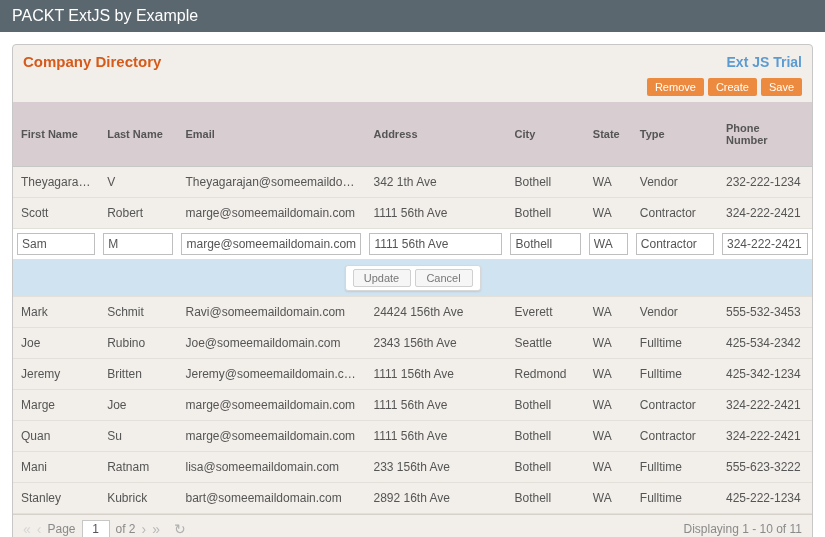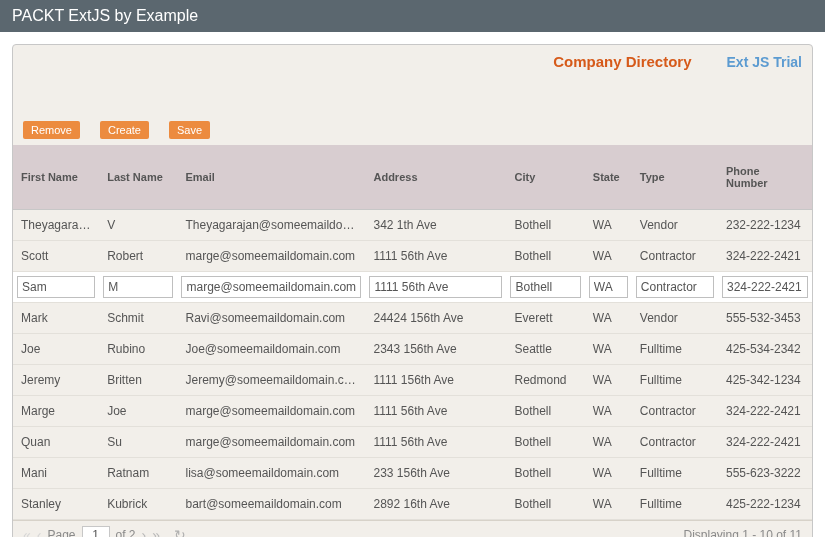--- a/index.html
+++ b/index.html
@@ -1,23 +1,23 @@
 <!DOCTYPE html>
 <html><head>
 <meta charset="utf-8">
 <style>
   * { box-sizing: border-box; }
   html, body { margin:0; padding:0; font-family: Arial, Helvetica, sans-serif; font-size:12px; color:#444; background:#fff; }
   .topbar { background:#5b676f; color:#fff; padding:7px 12px; font-size:16px; font-weight:normal; }
   .outer { padding:12px; }
   .panel { border:1px solid #c7c7c7; border-top-left-radius:4px; border-top-right-radius:4px; background:#f2efea; }
-  .panel-header { display:flex; align-items:center; justify-content:flex-end; padding:8px 10px; }
+  .panel-header { display:flex; align-items:center; justify-content:space-between; padding:8px 10px; }
   .panel-title { color:#d65a1a; font-weight:bold; font-size:15px; }
   .trial { color:#5c9bd1; font-weight:bold; font-size:14px;margin-left:35px; }
-  .toolbar { display:flex; gap:20px; padding:0 10px 6px 10px;margin-top:43px; }
+  .toolbar { display:flex; justify-content:flex-end; gap:4px; padding:0 10px 6px 10px; }
   .btn { background:#ec8b3f; color:#fff; border:none; padding:3px 8px; font-size:11px; border-radius:2px; cursor:pointer; }
   .grid { width:100%; border-collapse:collapse; table-layout:fixed; }
   .grid th { background:#d8cdd0; color:#555; text-align:left; font-weight:bold; font-size:11px; padding:20px 8px; border-bottom:1px solid #c7c7c7; }
   .grid td { padding:8px 8px; border-bottom:1px solid #e3e0da; font-size:12px; color:#555; white-space:nowrap; overflow:hidden; text-overflow:ellipsis; }
   .col-first { width:11%; }
   .col-last  { width:10%; }
   .col-email { width:24%; }
   .col-addr  { width:18%; }
   .col-city  { width:10%; }
   .col-state { width:6%; }
@@ -99,20 +99,23 @@
           <tr class="edit-row">
             <td><input value="Sam" style=""></td>
             <td><input value="M" style=""></td>
             <td><input value="marge@someemaildomain.com" style=""></td>
             <td><input value="1111 56th Ave" style=""></td>
             <td><input value="Bothell" style=""></td>
             <td><input value="WA" style=""></td>
             <td><input value="Contractor" style=""></td>
             <td><input value="324-222-2421" style=""></td>
           </tr>
+          <tr class="action-row">
+            <td colspan="8"><span class="action-inner"><span class="mini-btn">Update</span><span class="mini-btn">Cancel</span></span></td>
+          </tr>
           <tr>
             <td>Mark</td>
             <td>Schmit</td>
             <td>Ravi@someemaildomain.com</td>
             <td>24424 156th Ave</td>
             <td>Everett</td>
             <td>WA</td>
             <td>Vendor</td>
             <td>555-532-3453</td>
           </tr>

